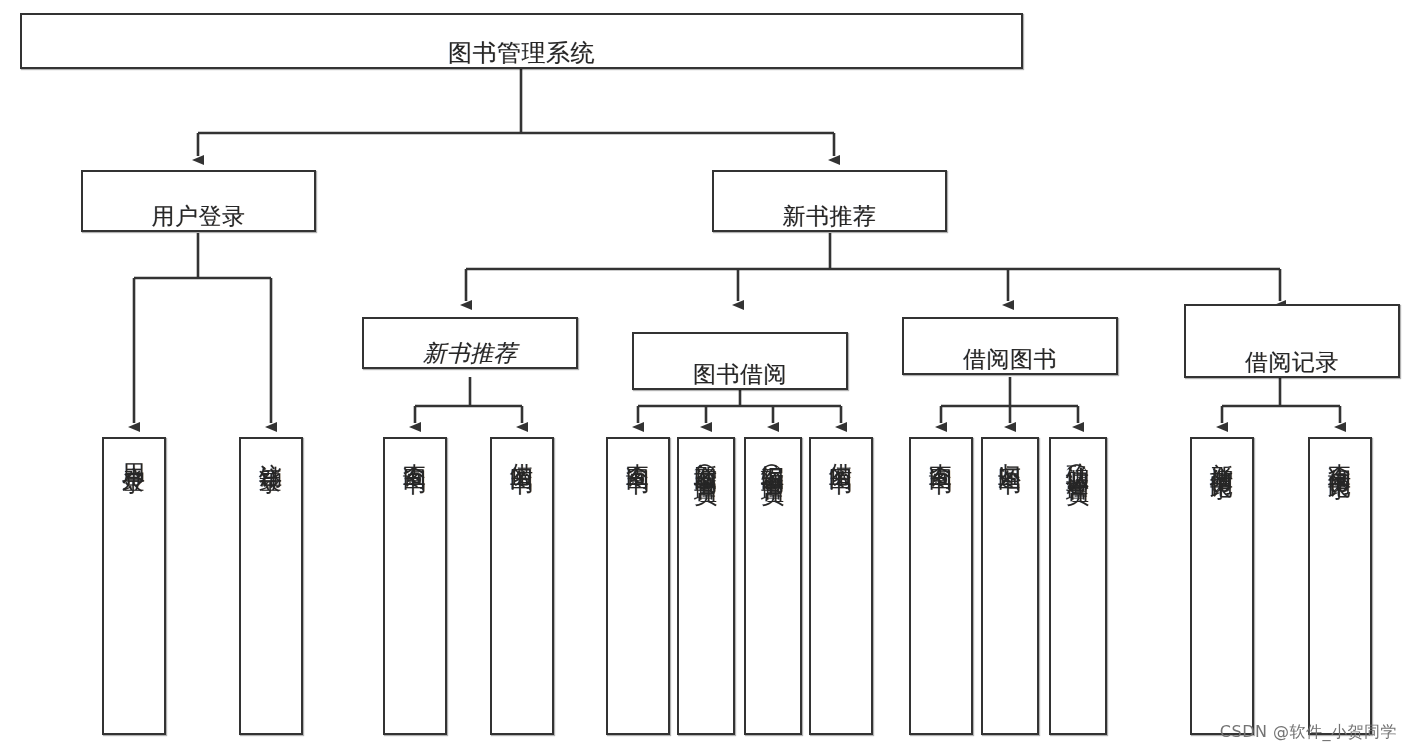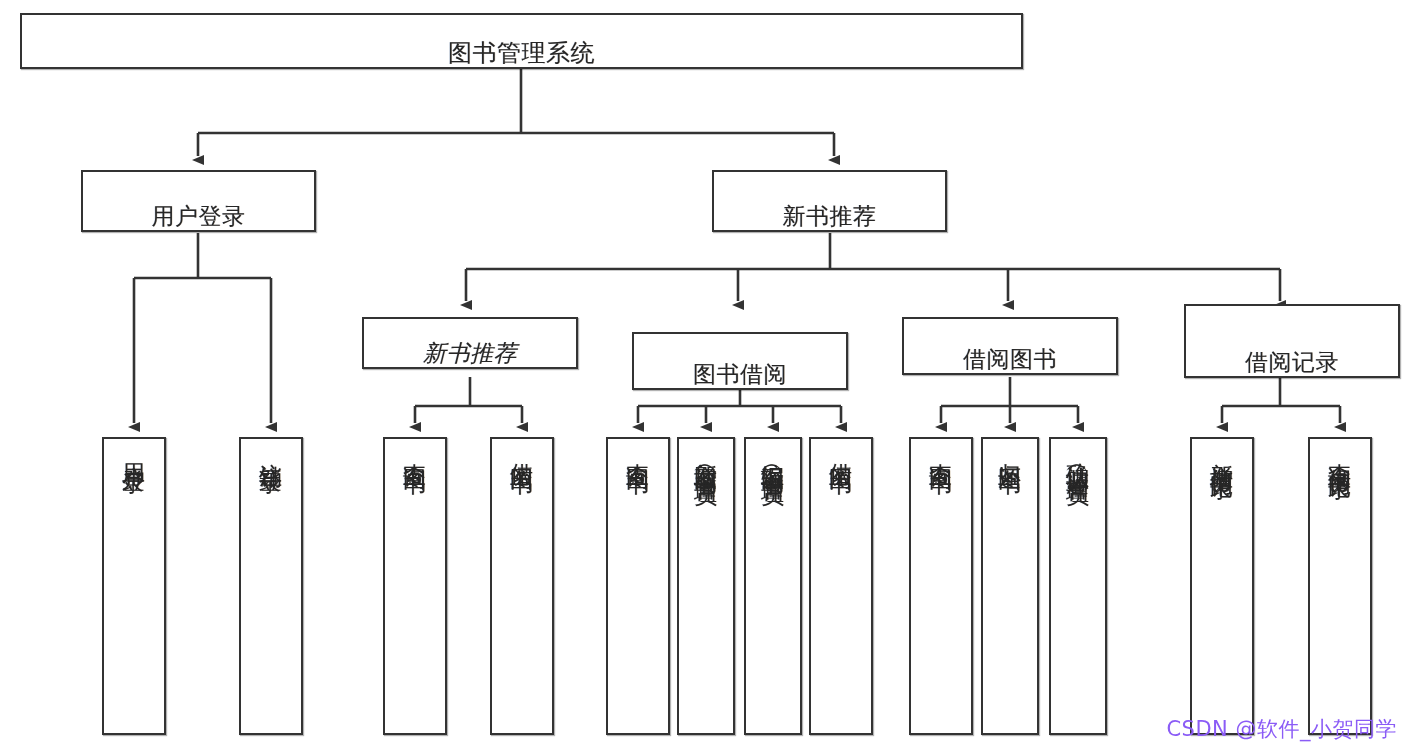--- a/index.html
+++ b/index.html
@@ -65,22 +65,22 @@
     text-orientation: upright;
     font-size: 23px;
     line-height: 1.05;
     letter-spacing: 3px;
     white-space: nowrap;
   }
   #watermark {
     position: absolute;
     right: 8px;
     bottom: 4px;
-    font-size: 21px;
-    color: #8b5cf6;
+    font-size: 16px;
+    color: #737373;
     letter-spacing: 0.5px;
     white-space: nowrap;
     user-select: none;
   }
 </style>
 </head>
 <body>
 
 <div id="diagram-canvas">
 

